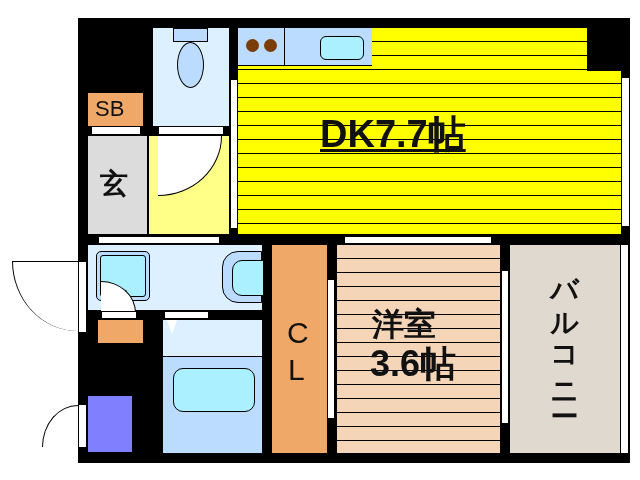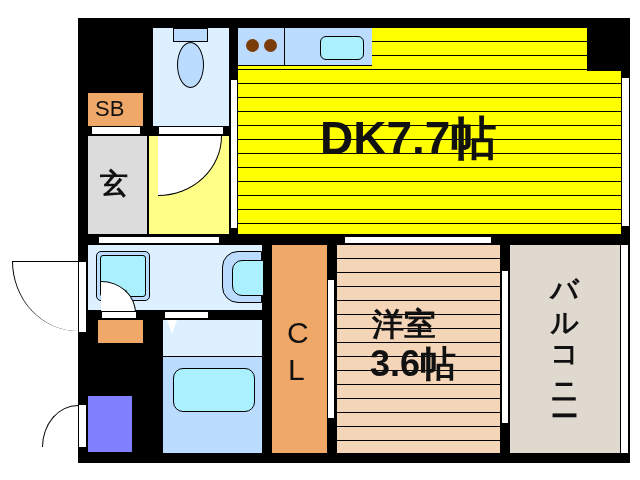--- a/index.html
+++ b/index.html
@@ -19,21 +19,21 @@
 
 <div class="abs lines" style="left:238px;top:28px;width:383px;height:206px;background-color:#ffff00;"></div>
 <div class="abs wall" style="left:587px;top:18px;width:43px;height:53px;"></div>
 
 <div class="abs" style="left:238px;top:28px;width:134px;height:38px;background:#bcdcff;border-bottom:1px solid #000;">
   <div class="abs" style="left:8px;top:11px;width:13px;height:13px;border-radius:50%;background:#7a3d0a;"></div>
   <div class="abs" style="left:26px;top:11px;width:13px;height:13px;border-radius:50%;background:#7a3d0a;"></div>
   <div class="abs" style="left:46px;top:0;width:1px;height:38px;background:#000;"></div>
   <div class="abs" style="left:82px;top:8px;width:44px;height:24px;border:1px solid #000;border-radius:6px;background:#aaf0ff;"></div>
 </div>
-<div class="label" style="left:320px;top:115px;font-size:46px;">DK7.7帖</div>
+<div class="label" style="left:320px;top:115px;font-size:38px;text-decoration:underline;">DK7.7帖</div>
 
 <div class="abs win" style="left:621px;top:78px;width:9px;height:148px;"></div>
 
 <div class="abs win" style="left:230px;top:80px;width:8px;height:148px;"></div>
 
 <div class="abs" style="left:153px;top:28px;width:76px;height:98px;background:#ddf0ff;">
   <div class="abs" style="left:20px;top:0;width:35px;height:14px;background:#bcdcff;border:1px solid #000;"></div>
   <div class="abs" style="left:24px;top:14px;width:27px;height:46px;border:1px solid #000;border-radius:50%;background:#bcdcff;"></div>
 </div>
 

